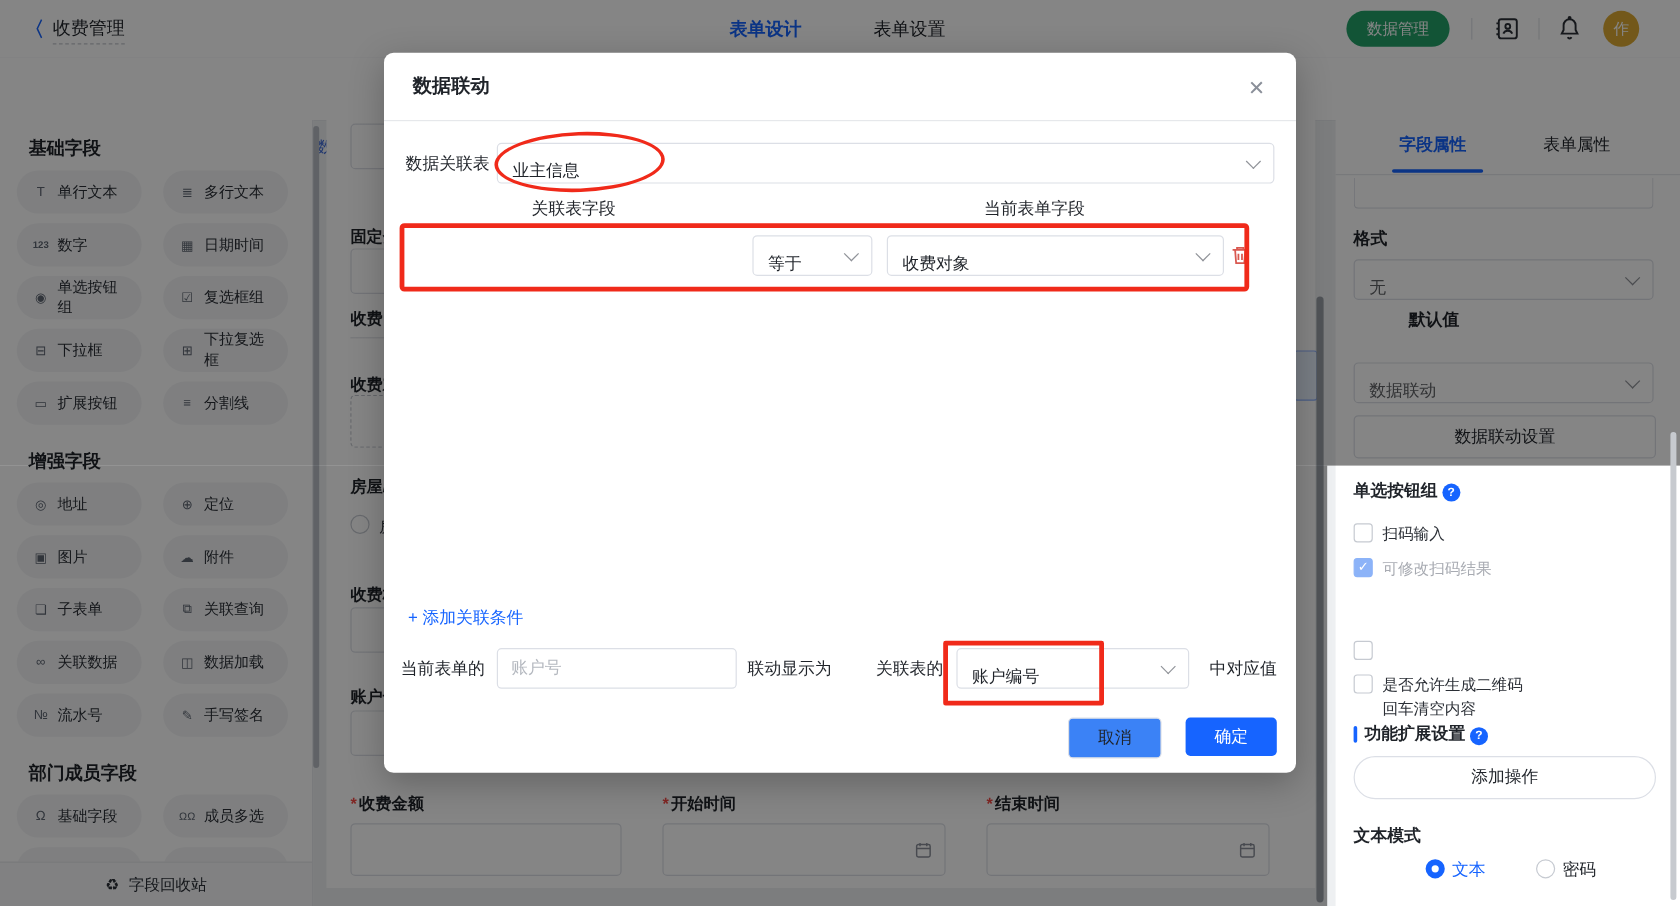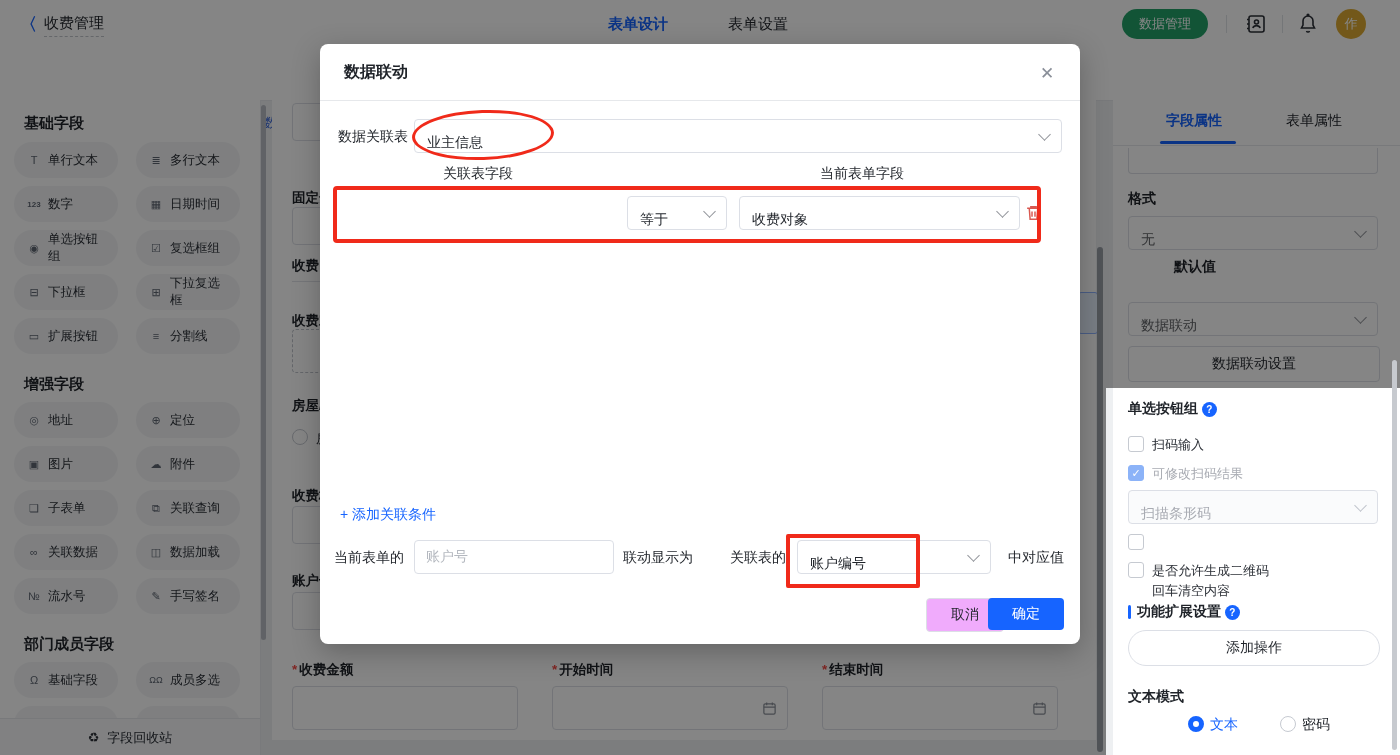--- a/index.html
+++ b/index.html
@@ -45,21 +45,21 @@
   .radio{width:16px;height:16px;border-radius:50%;border:1px solid #c6cad1;background:#fff;box-sizing:border-box;}
   .radio.on{border:5px solid #1664ff;}
   
   .modal{left:320px;top:44px;width:760px;height:600px;background:#fff;border-radius:8px;box-shadow:0 8px 28px rgba(0,0,0,.25);z-index:100;}
   .m-title{left:24px;top:18px;font-size:16px;font-weight:bold;color:#1f2329;}
   .m-close{left:720px;top:19px;font-size:17px;color:#8a8f99;}
   .m-hr{left:0;top:56px;width:760px;height:1px;background:#e6e8eb;}
   .m-label{font-size:14px;color:#1f2329;}
   .m-colhead{font-size:14px;color:#1f2329;}
   .m-link{color:#1664ff;font-size:14px;}
-  .btn-cancel{width:76px;height:32px;border:1px solid #dcdfe6;border-radius:4px;background:#f0abfc;color:#1f2329;font-size:14px;display:flex;align-items:center;justify-content:center;margin-left:36px;}
+  .btn-cancel{width:76px;height:32px;border:1px solid #dcdfe6;border-radius:4px;background:#3b82f6;color:#1f2329;font-size:14px;display:flex;align-items:center;justify-content:center;}
   .btn-ok{width:76px;height:32px;border-radius:4px;background:#1664ff;color:#fff;font-size:14px;display:flex;align-items:center;justify-content:center;}
   
   .ov{background:rgba(0,0,0,.48);z-index:50;}
   .anno{z-index:300;border-style:solid;border-color:#f02a1a;}
   svg{display:block;}
 </style>
 </head>
 <body>
 
 <div id="app">
@@ -283,24 +283,20 @@
         <span>数据联动</span>
         <span class="chev"></span>
       </div>
     <div class="abs pbtn" style="left:15px;top:246px;width:250px;height:34px;">数据联动设置</div>
 
     <div class="abs plabel" style="left:15px;top:300px;"><span>单选按钮组</span>&nbsp;<span class="qicon">?</span></div>
     <div class="abs cb" style="left:15px;top:336px;"></div>
     <div class="abs cblabel" style="left:39px;top:336px;">扫码输入</div>
     <div class="abs cb on" style="left:15px;top:365px;">✓</div>
     <div class="abs cblabel" style="left:39px;top:365px;color:#a8abb2;">可修改扫码结果</div>
-    <div class="abs sel" style="left:15px;top:390px;width:250px;height:34px;background:#fafbfc;color:#a8abb2;">
-        <span>扫描条形码</span>
-        <span class="chev" style="border-color:#c0c4cc;"></span>
-      </div>
     <div class="abs cb" style="left:15px;top:434px;"></div>
     <div class="abs cblabel" style="left:39px;top:434px;margin-top:48px;">回车清空内容</div>
     <div class="abs cb" style="left:15px;top:462px;"></div>
     <div class="abs cblabel" style="left:39px;top:462px;">是否允许生成二维码</div>
 
     <div class="abs" style="left:15px;top:505px;width:3px;height:14px;background:#1664ff;border-radius:2px;"></div>
     <div class="abs plabel" style="left:24px;top:503px;"><span>功能扩展设置</span>&nbsp;<span class="qicon">?</span></div>
     <div class="abs pbtn" style="left:15px;top:530px;width:250px;height:34px;border-radius:18px;">添加操作</div>
 
     <div class="abs plabel" style="left:15px;top:588px;">文本模式</div>

